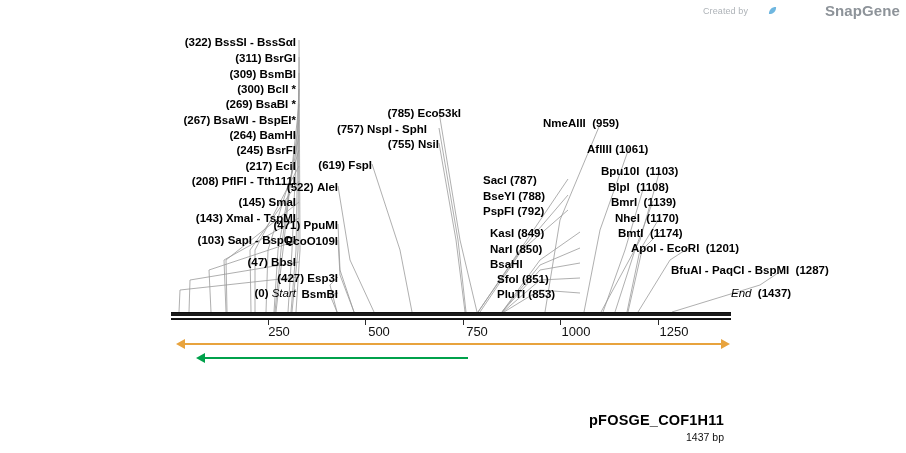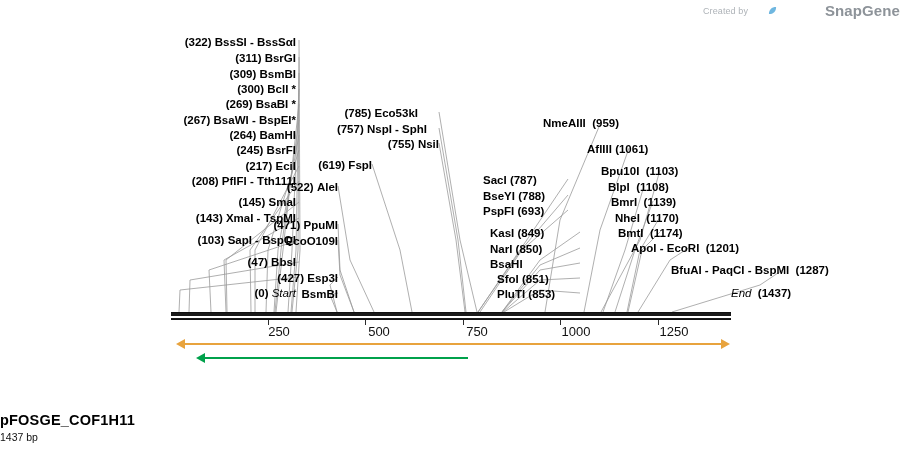--- a/index.html
+++ b/index.html
@@ -134,21 +134,21 @@
     height: 0;
     border-top: 5px solid transparent;
     border-bottom: 5px solid transparent;
   }
 
   .title-wrap {
     position: absolute;
     left: 0;
     top: 412px;
     width: 724px;
-    text-align: left;
+    text-align: right;
   }
   .plasmid-name {
     font-size: 14.5px;
     font-weight: bold;
     color: #000;
     letter-spacing: 0.2px;
   }
   .plasmid-size {
     font-size: 10.5px;
     color: #111;
@@ -296,21 +296,21 @@
     <span class="pos">(427)</span>
     <span class="site">Esp3I</span>
   </div>
   <div class="label right" style="left:200px; top:288px; width:138px;">
     <span class="site">BsmBI</span>
   </div>
   <div class="label right" style="left:250px; top:159px; width:122px;">
     <span class="pos">(619)</span>
     <span class="site">FspI</span>
   </div>
-  <div class="label right" style="left:300px; top:107px; width:118px;">
+  <div class="label right" style="left:300px; top:107px; width:161px;">
     <span class="pos">(785)</span>
     <span class="site">Eco53kI</span>
   </div>
   <div class="label right" style="left:300px; top:123px; width:127px;">
     <span class="pos">(757)</span>
     <span class="site">NspI - SphI</span>
   </div>
   <div class="label right" style="left:300px; top:138px; width:139px;">
     <span class="pos">(755)</span>
     <span class="site">NsiI</span>
@@ -319,21 +319,21 @@
   <div class="label" style="left:483px; top:174px;">
     <span class="site">SacI</span>
     <span class="pos">(787)</span>
   </div>
   <div class="label" style="left:483px; top:190px;">
     <span class="site">BseYI</span>
     <span class="pos">(788)</span>
   </div>
   <div class="label" style="left:483px; top:205px;">
     <span class="site">PspFI</span>
-    <span class="pos">(693)</span>
+    <span class="pos">(792)</span>
   </div>
   <div class="label" style="left:490px; top:227px;">
     <span class="site">KasI</span>
     <span class="pos">(849)</span>
   </div>
   <div class="label" style="left:490px; top:243px;">
     <span class="site">NarI</span>
     <span class="pos">(850)</span>
   </div>
   <div class="label" style="left:490px; top:258px;">

